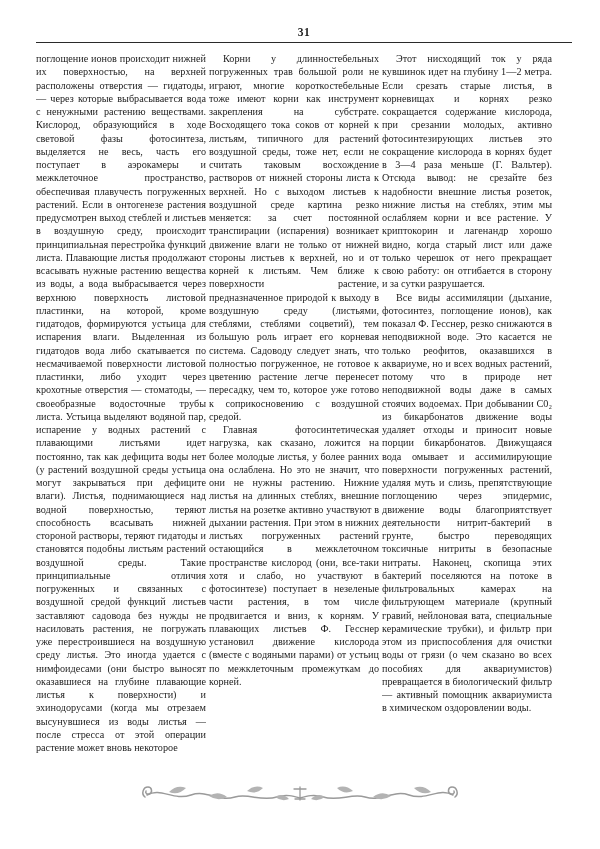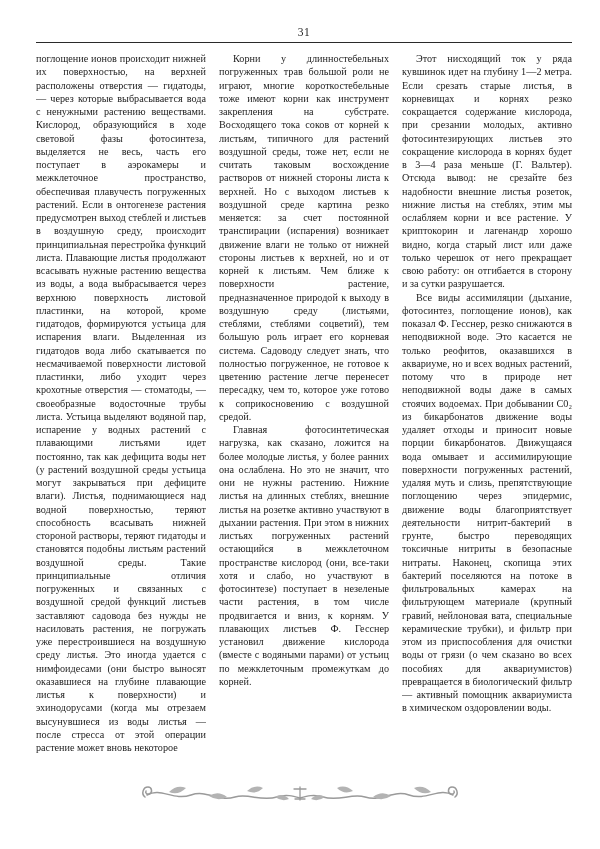--- a/index.html
+++ b/index.html
@@ -16,33 +16,33 @@
     color: #1c1c1c;
     overflow: hidden;
   }
   .page-header {
     width: 536px;
     margin-left: 36px;
     padding-top: 26px;
   }
   .page-number {
     text-align: center;
-    font-weight: normal;
+    font-weight: bold;
     font-size: 11.5px;
     letter-spacing: 0.5px;
   }
   .header-rule {
     border: none;
     border-top: 1.2px solid #2a2a2a;
     width: 536px;
     margin: 4px 0 0 36px;
   }
   .columns {
     display: flex;
-    gap: 13px;
+    gap: 3px;
     margin: 9px 28px 0 36px;
     height: 742px;
     overflow: hidden;
   }
   .col {
     flex: 0 0 170px;
     width: 170px;
     text-align: justify;
     font-size: 10.2px;
     line-height: 13.25px;

